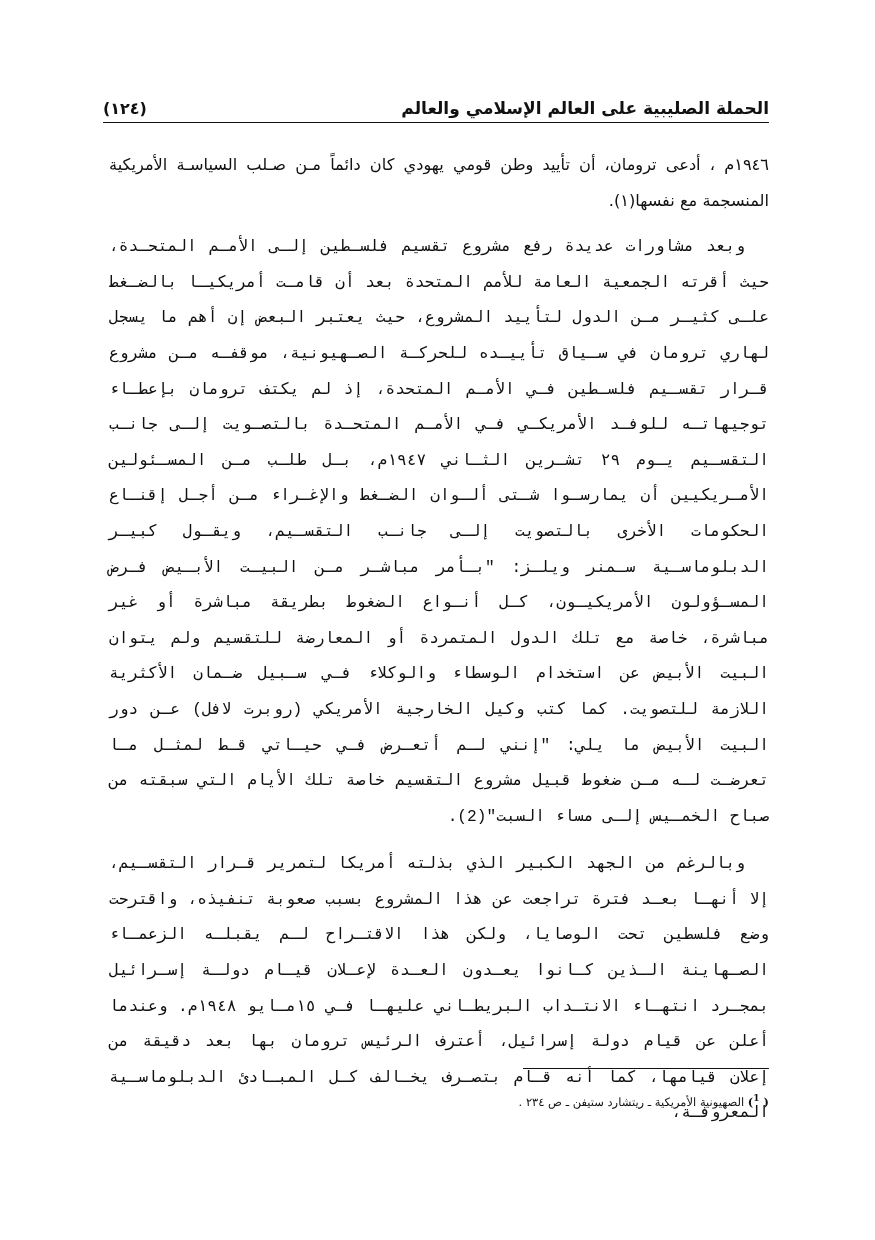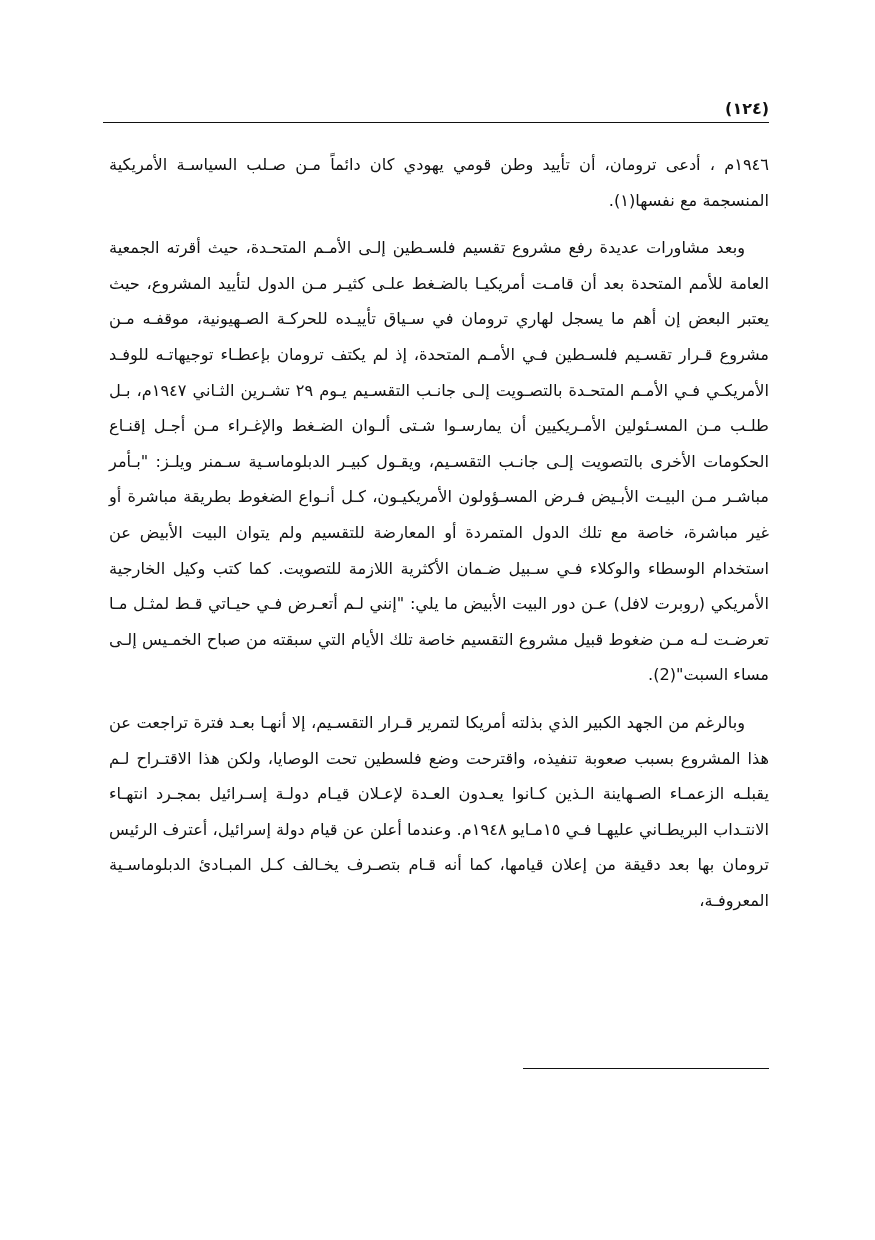--- a/index.html
+++ b/index.html
@@ -56,20 +56,21 @@
     }
     .para {
       margin: 0 0 12px 6px;
       font-size: 16.2px;
       line-height: 35.6px;
       text-align: justify;
       text-align-last: right;
     }
     .para.indent {
       text-indent: 24px;
+      font-family: Liberation Mono, monospace;
     }
     .footnotes {
       position: absolute;
       top: 1068px;
       left: 0;
       right: 0;
     }
     .footnote-rule {
       width: 246px;
       border-top: 1.3px solid #111;
@@ -95,28 +96,33 @@
     .fn-marker sup {
       font-size: 9px;
     }
   </style>
 </head>
 <body>
 
 <div class="page">
 
   <div class="running-header">
+    <div class="header-title">الحملة الصليبية على العالم الإسلامي والعالم</div>
     <div class="header-page">(١٢٤)</div>
   </div>
 
   <div class="body-text">
     <p class="para">١٩٤٦م ، أدعى ترومان، أن تأييد وطن قومي يهودي كان دائماً مـن صـلب السياسـة الأمريكية المنسجمة مع نفسها(١).</p>
     <p class="para indent">وبعد مشاورات عديدة رفع مشروع تقسيم فلسـطين إلـى الأمـم المتحـدة، حيث أقرته الجمعية العامة للأمم المتحدة بعد أن قامـت أمريكيـا بالضـغط علـى كثيـر مـن الدول لتأييد المشروع، حيث يعتبر البعض إن أهم ما يسجل لهاري ترومان في سـياق تأييـده للحركـة الصـهيونية، موقفـه مـن مشروع قـرار تقسـيم فلسـطين فـي الأمـم المتحدة، إذ لم يكتف ترومان بإعطـاء توجيهاتـه للوفـد الأمريكـي فـي الأمـم المتحـدة بالتصـويت إلـى جانـب التقسـيم يـوم ٢٩ تشـرين الثـاني ١٩٤٧م، بـل طلـب مـن المسـئولين الأمـريكيين أن يمارسـوا شـتى ألـوان الضـغط والإغـراء مـن أجـل إقنـاع الحكومات الأخرى بالتصويت إلـى جانـب التقسـيم، ويقـول كبيـر الدبلوماسـية سـمنر ويلـز: "بـأمر مباشـر مـن البيـت الأبـيض فـرض المسـؤولون الأمريكيـون، كـل أنـواع الضغوط بطريقة مباشرة أو غير مباشرة، خاصة مع تلك الدول المتمردة أو المعارضة للتقسيم ولم يتوان البيت الأبيض عن استخدام الوسطاء والوكلاء فـي سـبيل ضـمان الأكثرية اللازمة للتصويت. كما كتب وكيل الخارجية الأمريكي (روبرت لافل) عـن دور البيت الأبيض ما يلي: "إنني لـم أتعـرض فـي حيـاتي قـط لمثـل مـا تعرضـت لـه مـن ضغوط قبيل مشروع التقسيم خاصة تلك الأيام التي سبقته من صباح الخمـيس إلـى مساء السبت"(2).</p>
     <p class="para indent">وبالرغم من الجهد الكبير الذي بذلته أمريكا لتمرير قـرار التقسـيم، إلا أنهـا بعـد فترة تراجعت عن هذا المشروع بسبب صعوبة تنفيذه، واقترحت وضع فلسطين تحت الوصايا، ولكن هذا الاقتـراح لـم يقبلـه الزعمـاء الصـهاينة الـذين كـانوا يعـدون العـدة لإعـلان قيـام دولـة إسـرائيل بمجـرد انتهـاء الانتـداب البريطـاني عليهـا فـي ١٥مـايو ١٩٤٨م. وعندما أعلن عن قيام دولة إسرائيل، أعترف الرئيس ترومان بها بعد دقيقة من إعلان قيامها، كما أنه قـام بتصـرف يخـالف كـل المبـادئ الدبلوماسـية المعروفـة،</p>
   </div>
 
   <div class="footnotes">
     <div class="footnote-rule"></div>
     <div class="footnote-list">
+      <div class="footnote">
+        <span class="fn-marker">( <sup>1</sup>)</span>
+        <span>الصهيونية الأمريكية ـ ريتشارد ستيفن ـ ص ٢٣٤ .</span>
+      </div>
     </div>
   </div>
 
 </div>
 
 </body></html>

